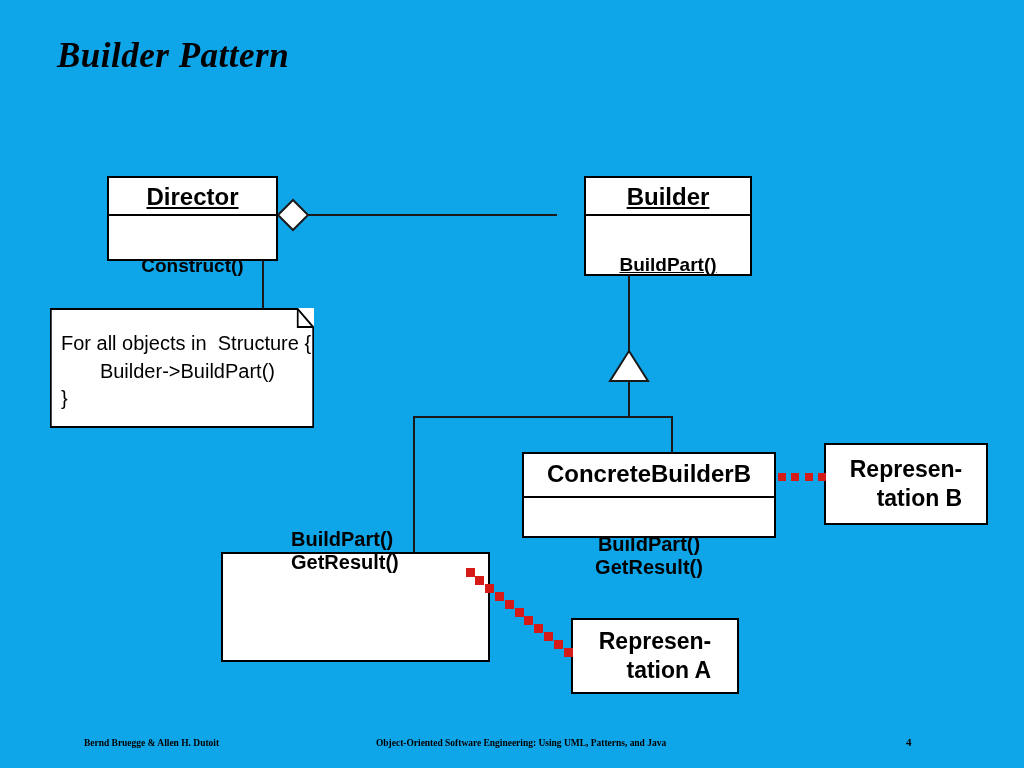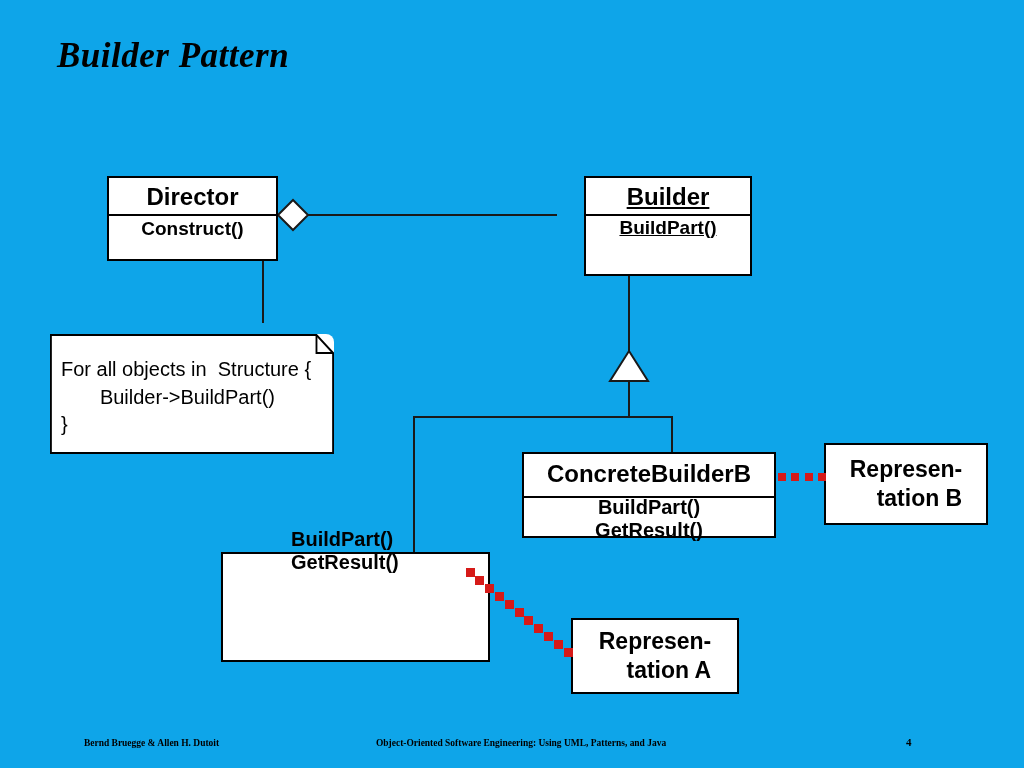--- a/index.html
+++ b/index.html
@@ -50,30 +50,32 @@
     position: absolute;
     left: 0;
     right: 0;
     height: 0;
     border-top: 2px solid #000000;
   }
   .uml-ops {
     font-weight: bold;
     color: #000000;
     line-height: 1.15;
+    margin-top: 37px;
   }
 
   
   #director-box {
     left: 107px; top: 176px;
     width: 171px; height: 85px;
   }
   #director-box .uml-name {
     font-size: 24px;
     padding-top: 5px;
+    text-decoration: underline;
   }
   #director-box .uml-divider { top: 36px; }
   #director-box .uml-ops {
     font-size: 19px;
     padding-top: 7px;
   }
 
   
   #builder-box {
     left: 584px; top: 176px;
@@ -140,25 +142,24 @@
     line-height: 1.25;
     text-align: right;
     color: #000000;
   }
   #rep-b-box { left: 824px; top: 443px; width: 164px; height: 82px; }
   #rep-a-box { left: 571px; top: 618px; width: 168px; height: 76px; }
 
   
   #note-box {
     position: absolute;
-    left: 50px; top: 334px;
-    width: 284px; height: 120px;
+    left: 50px; top: 308px;
+    width: 264px; height: 120px;
     box-sizing: border-box;
     background: #ffffff;
-    border-radius: 8px;
   }
   #note-shape {
     position: absolute;
     inset: 0;
     width: 100%;
     height: 100%;
   }
   #note-text {
     position: absolute;
     left: 11px;

